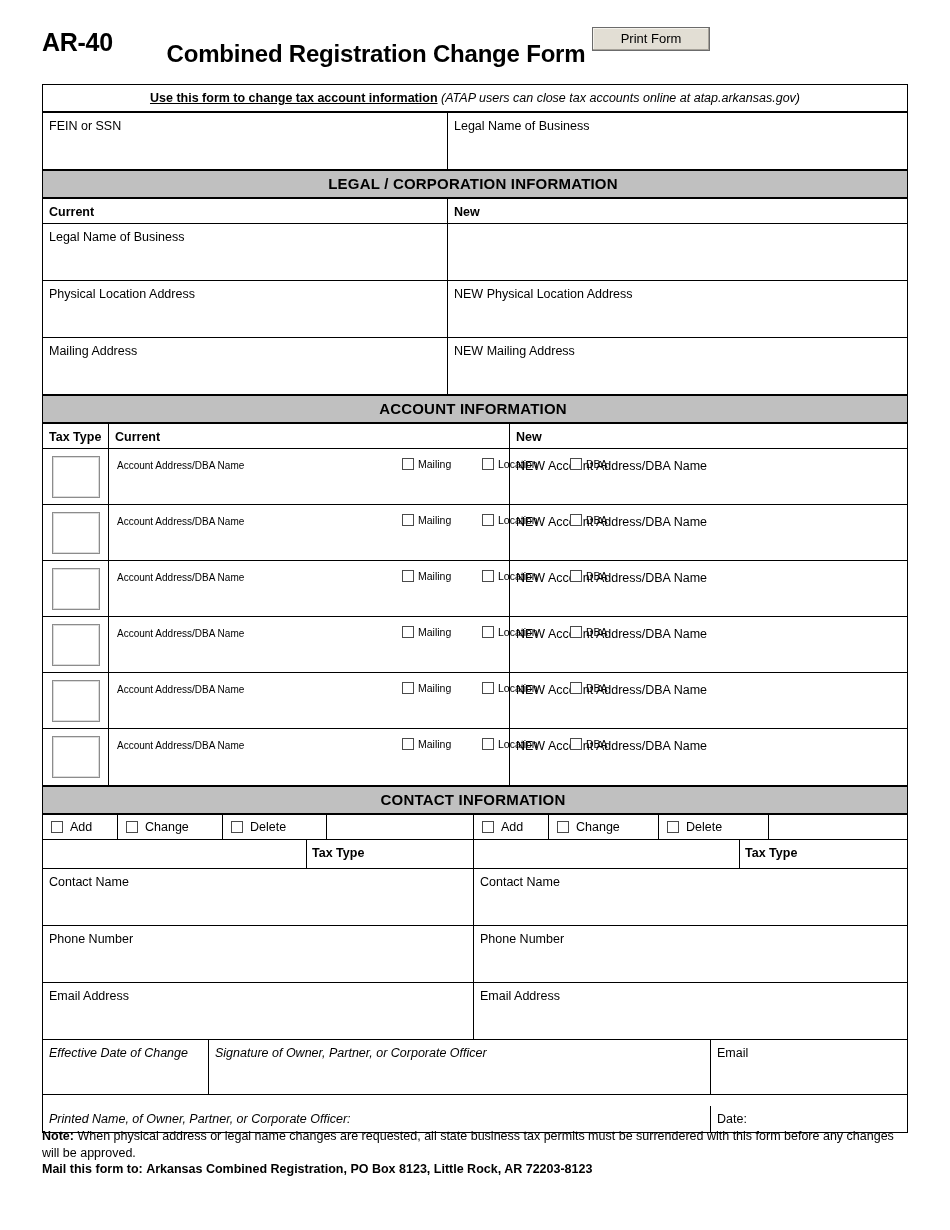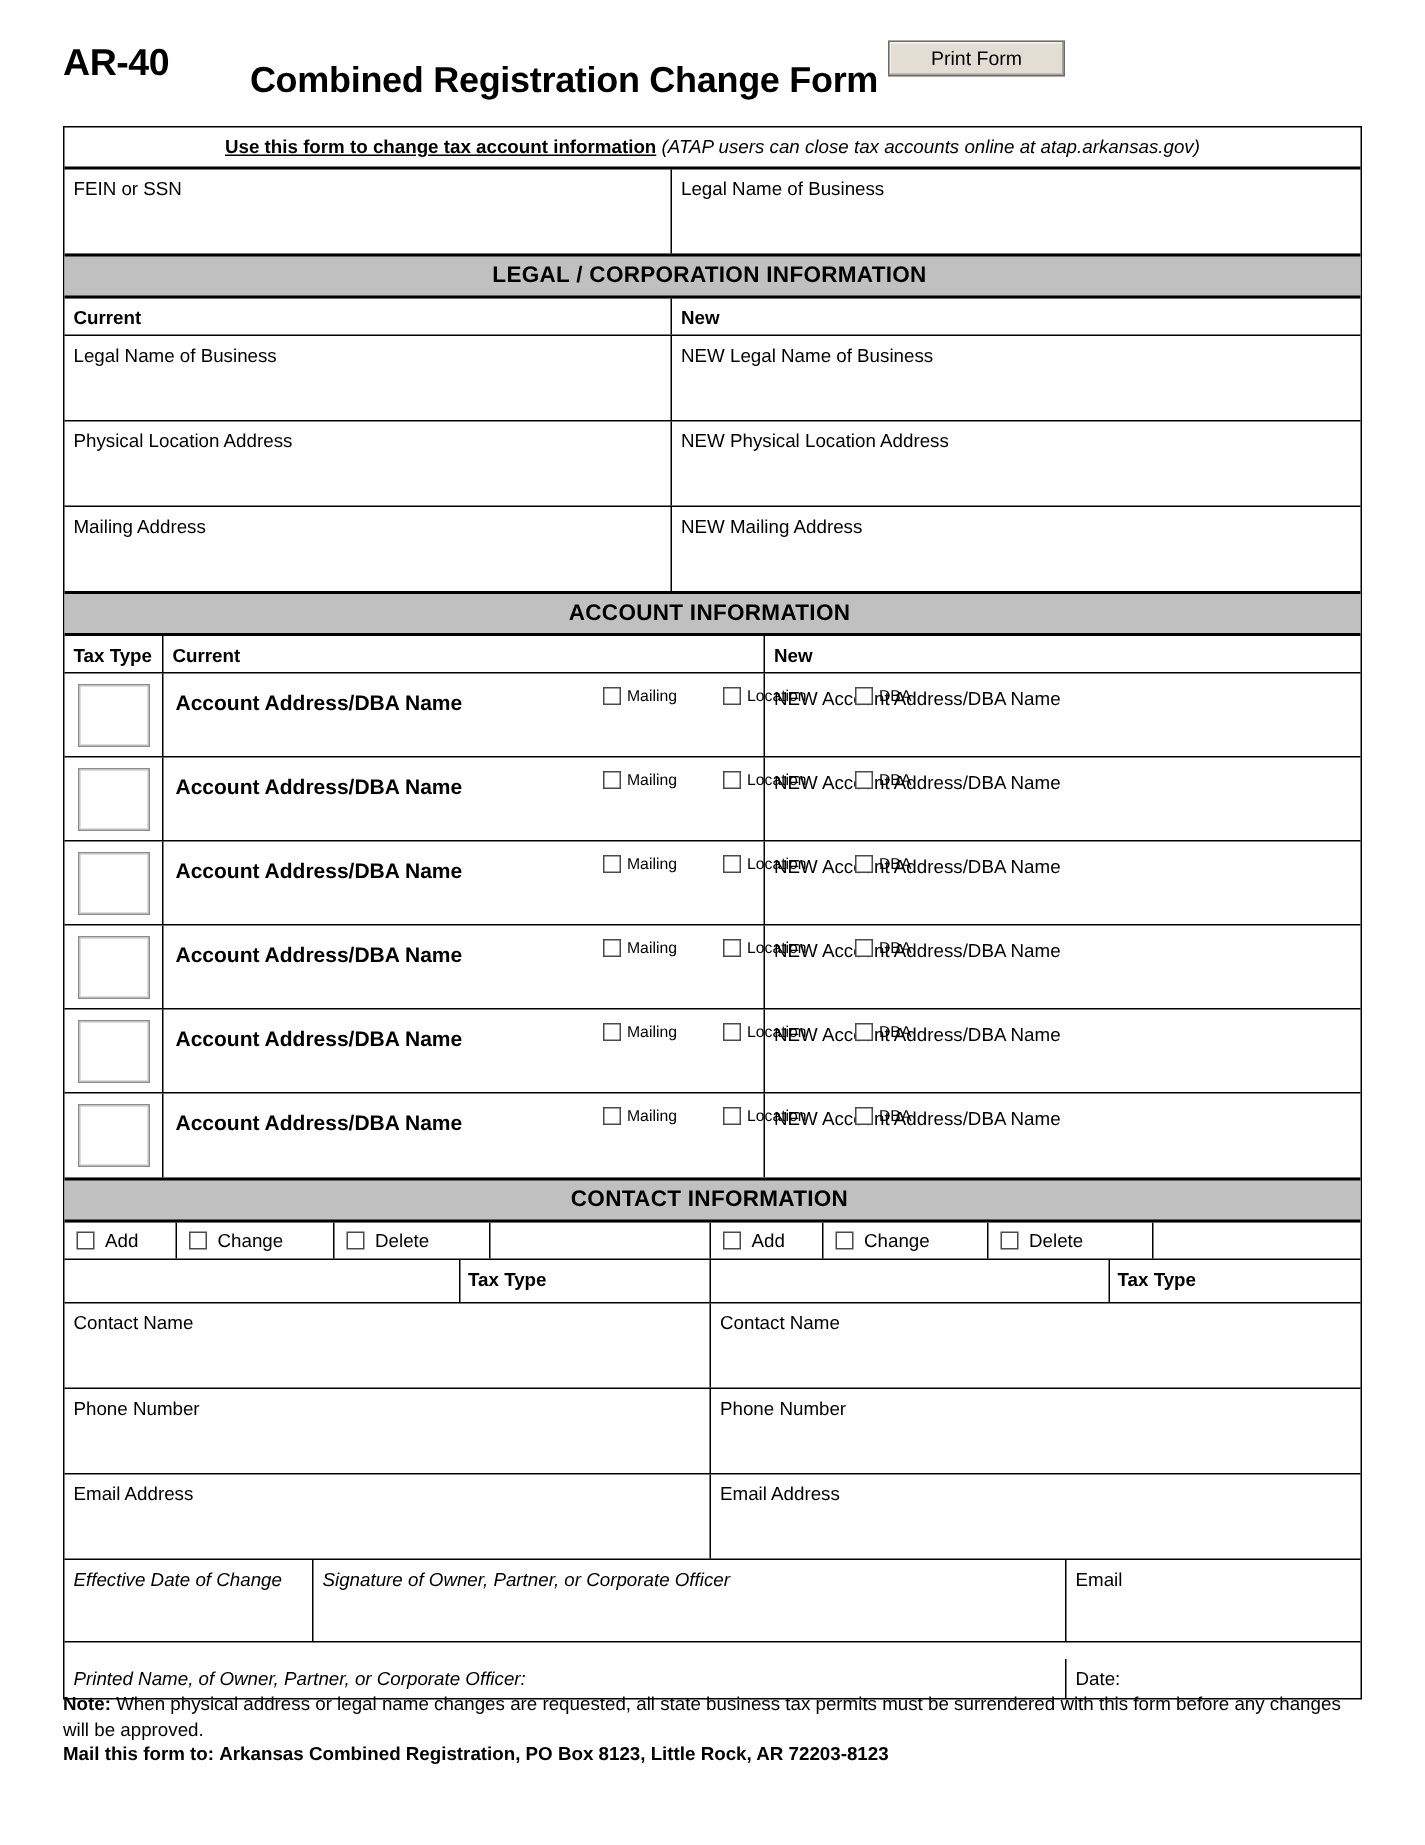--- a/index.html
+++ b/index.html
@@ -144,22 +144,21 @@
     box-sizing: border-box;
     border-right: 1px solid #000;
     position: relative;
     padding: 10px 0 0 6px;
     font-size: 12.5px;
   }
   .acct-current .lbl {
     position: absolute;
     left: 8px;
     top: 11px;
-    font-size: 14px;
-    font-weight: bold;
+    font-size: 10px;
   }
   .cbgroup {
     position: absolute;
     top: 9px;
     display: flex;
     align-items: center;
   }
   .cb {
     width: 12px;
     height: 12px;
@@ -273,23 +272,20 @@
 
     <div class="row hair">
       <div class="cell vr bold w-left h-hdr">Current</div>
       <div class="cell bold w-right h-hdr">New</div>
     </div>
 
     <div class="row hair">
       <div class="cell vr w-left h-tall">
         <span>Legal Name of Business</span>
       </div>
-      <div class="cell w-right h-tall">
-        <span>NEW Legal Name of Business</span>
-      </div>
     </div>
 
     <div class="row hair">
       <div class="cell vr w-left h-tall">
         <span>Physical Location Address</span>
       </div>
       <div class="cell w-right h-tall">
         <span>NEW Physical Location Address</span>
       </div>
     </div>

